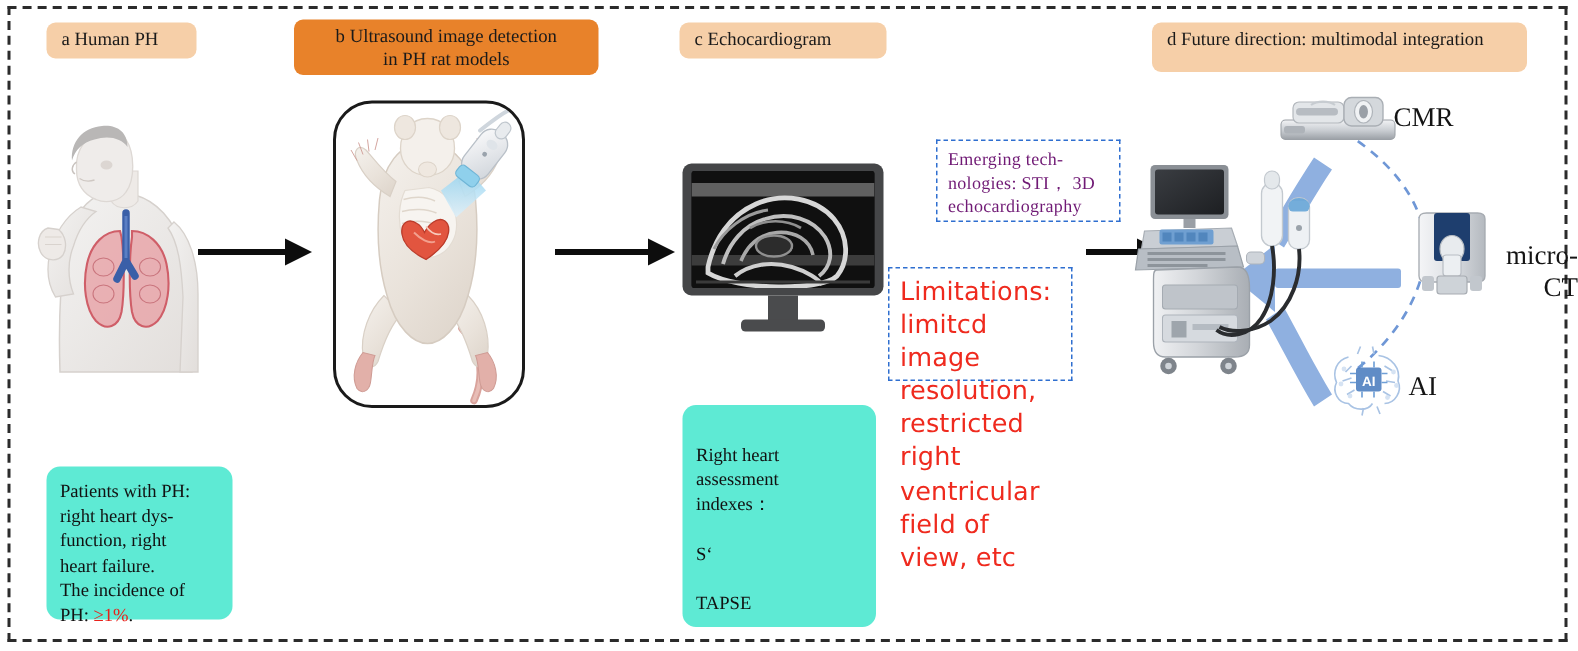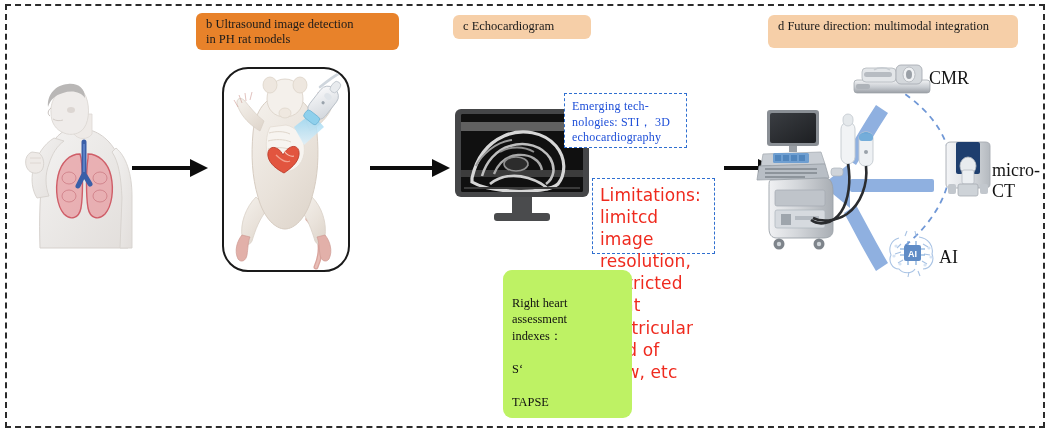--- a/index.html
+++ b/index.html
@@ -33,55 +33,54 @@
     font-family: "Liberation Serif", "DejaVu Serif", serif;
     color: #1a1a1a;
     line-height: 1.18;
     padding: 4px 10px 5px 10px;
     font-size: 12.5px;
     white-space: pre-line;
   }
   .chip.peach { background: #f6cfa8; }
   .chip.orange { background: #e8822a; }
   #chip-a { left: 31px;  top: 15px;  width: 100px; height: 24px; }
-  #chip-b { left: 196px; top: 13px;  width: 203px; height: 37px; }
+  #chip-b { left: 196px; top: 13px;  width: 203px; height: 37px; text-align: center; }
   #chip-c { left: 453px; top: 15px;  width: 138px; height: 24px; }
   #chip-d { left: 768px; top: 15px;  width: 250px; height: 33px; }
 
   
   .teal-box {
     position: absolute;
     box-sizing: border-box;
-    background: #bef264;
+    background: #5eead4;
     border-radius: 9px;
     color: #111111;
     font-family: "Liberation Serif", "DejaVu Serif", serif;
     font-size: 12.4px;
     line-height: 1.33;
     padding: 8px 9px;
     white-space: pre-line;
-    margin-left: 48px;
   }
   #teal-a { left: 31px;  top: 311px; width: 124px; height: 102px; }
   #teal-c { left: 455px; top: 270px; width: 129px; height: 148px; }
   .red { color: #e8211a; }
 
   
   .callout {
     position: absolute;
     box-sizing: border-box;
     border: 1.6px dashed #2f6fd0;
     background: #ffffff;
     padding: 5px 7px;
     line-height: 1.3;
     white-space: pre-line;
   }
   #callout-tech {
-    left: 564px; top: 93px; width: 123px; height: 55px;
-    color: #1d4ed8;
+    left: 624px; top: 93px; width: 123px; height: 55px;
+    color: #701a75;
     font-size: 12px;
     letter-spacing: 0.2px;
   }
   #callout-lim {
     left: 592px; top: 178px; width: 123px; height: 76px;
     color: #ef2a1e;
     font-family: "DejaVu Sans", "Liberation Sans", sans-serif;
     font-size: 17px;
     letter-spacing: 0.1px;
   }
@@ -111,30 +110,31 @@
   #art-ct    { left: 942px; top: 140px; width: 52px;  height: 60px; }
   #art-ai    { left: 885px; top: 228px; width: 54px;  height: 50px; }
 
   .dev-label {
     position: absolute;
     font-family: "Liberation Serif", "DejaVu Serif", serif;
     font-size: 18px;
     color: #141414;
   }
   #label-cmr { left: 929px; top: 68px; }
-  #label-ct  { left: 992px; top: 160px; }
+  #label-ct  { left: 992px; top: 160px; text-align: right; }
   #label-ai  { left: 939px; top: 247px; }
 </style>
 </head>
 <body>
 
 <div id="figure">
 
   <div class="dashed-frame"></div>
 
+  <div class="chip peach" id="chip-a">a  Human PH</div>
   <div class="chip orange" id="chip-b">b  Ultrasound image detection
 in PH rat models</div>
   <div class="chip peach" id="chip-c">c  Echocardiogram</div>
   <div class="chip peach" id="chip-d">d  Future direction: multimodal integration</div>
 
   <svg class="art" id="art-human" viewBox="0 0 122 185">
     <defs>
       <linearGradient id="skinG" x1="0" y1="0" x2="1" y2="1">
         <stop offset="0%" stop-color="#f3f2f1"></stop>
         <stop offset="100%" stop-color="#e2dedb"></stop>
@@ -172,20 +172,26 @@
       <ellipse cx="45" cy="100" rx="7" ry="6"></ellipse>
       <ellipse cx="45" cy="118" rx="7" ry="6"></ellipse>
       <ellipse cx="76" cy="100" rx="7" ry="6"></ellipse>
       <ellipse cx="76" cy="118" rx="7" ry="6"></ellipse>
     </g>
 
     <path d="M60 64 L60 96 L54 108 M60 96 L66 106" fill="none" stroke="#3a5fa8" stroke-width="5" stroke-linecap="round"></path>
     <path d="M60 66 L60 94" fill="none" stroke="#5b7fc4" stroke-width="2"></path>
   </svg>
 
+  <div class="teal-box" id="teal-a"><span>Patients with PH:
+ right heart dys-
+function, right
+heart failure.
+The incidence of
+PH: </span><span class="red">≥1%</span><span>.</span></div>
 
   <svg class="arrow" style="left:130px; top:155px; width:80px; height:26px;" viewBox="0 0 80 26">
     <line x1="2" y1="13" x2="64" y2="13" stroke="#0d0d0d" stroke-width="4"></line>
     <polygon points="60,4 78,13 60,22" fill="#0d0d0d"></polygon>
   </svg>
 
   <div id="rat-frame">
     <svg class="art" id="art-rat" viewBox="0 0 124 201">
       <defs>
         <linearGradient id="furG" x1="0.2" y1="0" x2="0.85" y2="1">

